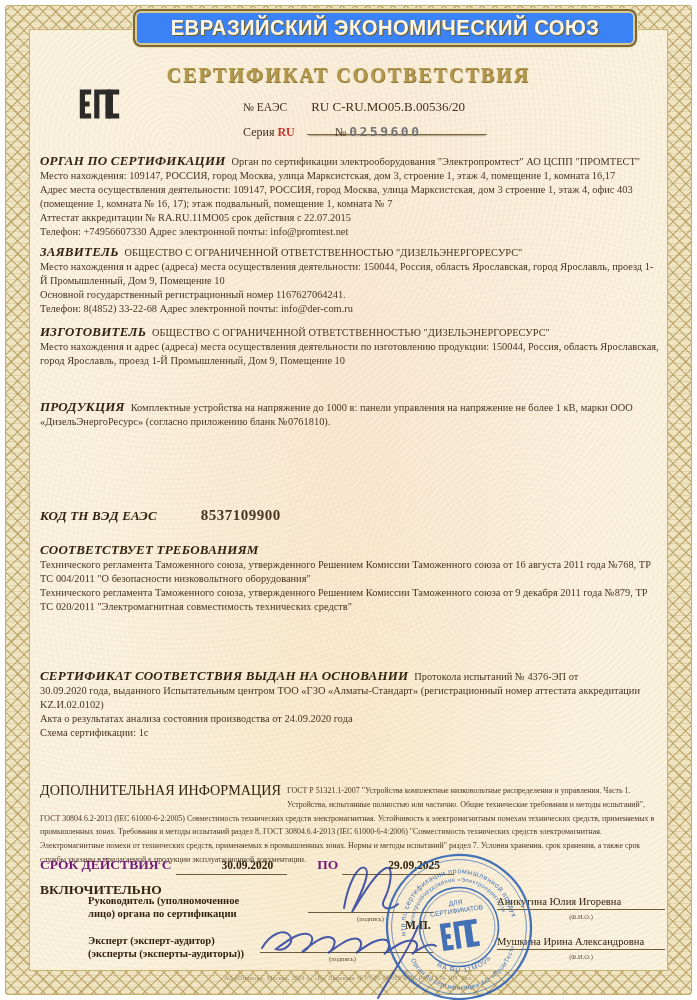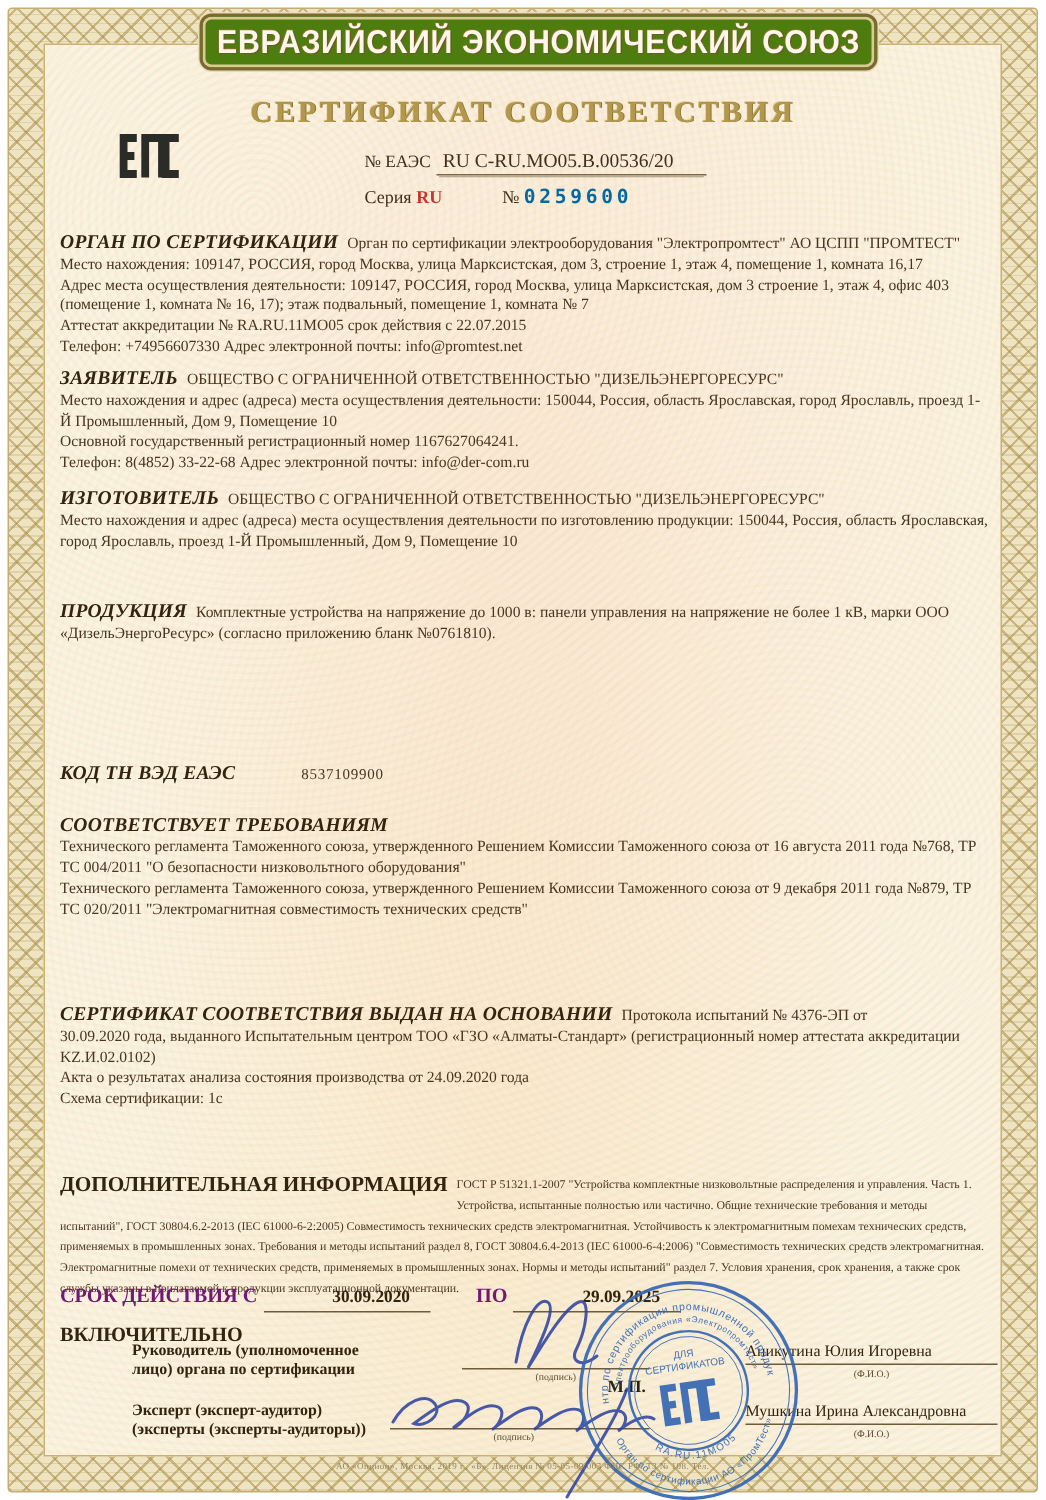--- a/index.html
+++ b/index.html
@@ -13,47 +13,47 @@
       repeating-linear-gradient(-45deg, rgba(170,143,74,.55) 0 1.5px, transparent 1.5px 9px),
       repeating-linear-gradient(0deg, rgba(170,143,74,.22) 0 1px, transparent 1px 6px);}
   .paper{position:absolute;inset:29px;border:1px solid #c9b176;
     background-color:#faf3e0;
     background-image:
       repeating-radial-gradient(circle at 22% 12%, rgba(217,150,125,.055) 0 2px, transparent 2px 5px),
       repeating-radial-gradient(circle at 78% 58%, rgba(228,188,115,.06) 0 2px, transparent 2px 5px),
       radial-gradient(ellipse at 52% 34%, rgba(248,210,190,.28), transparent 62%),
       radial-gradient(ellipse at 48% 80%, rgba(244,214,160,.25), transparent 55%);}
   
-  .band{position:absolute;left:133px;top:9px;width:452px;height:38px;box-sizing:border-box;
-    background:#4d7c0f;border:2px solid #7d6930;border-radius:8px;
+  .band{position:absolute;left:133px;top:9px;width:504px;height:38px;box-sizing:border-box;
+    background:#3b82f6;border:2px solid #7d6930;border-radius:8px;
     box-shadow:inset 0 0 0 2px #d9c992, 0 0 0 1px #e8ddb9;
     display:flex;align-items:center;justify-content:center;}
   .band span{font-family:"Liberation Sans",sans-serif;font-weight:bold;font-size:22px;color:#fcf7e8;
     letter-spacing:.5px;white-space:nowrap;transform:scaleX(.92);
     text-shadow:1px 1px 0 #6c5a26, -0.5px -0.5px 0 #8a7433;}
   
   .eac-black{position:absolute;left:76px;top:83px;}
   
   .doc-title{position:absolute;left:0;top:64px;width:100%;text-align:center;
     font-weight:bold;font-size:20px;letter-spacing:2px;color:#b2974c;
     text-shadow:.6px .6px 0 #8a7433,-0.4px -0.4px 0 #dcca94;}
   .numrow{position:absolute;left:243px;top:99px;font-size:11.5px;color:#3f2f1b;}
-  .numrow .val{display:inline-block;margin-left:4px;font-size:13px;min-width:172px;
-    border-bottom:1px solid #7a6845;box-shadow:0 3px 0 -1.8px rgba(122,104,69,.5);padding:0 4px 1px 4px;}
+  .numrow .val{display:inline-block;margin-left:20px;font-size:13px;min-width:172px;
+    border-bottom:1px solid #7a6845;box-shadow:0 3px 0 -1.8px rgba(122,104,69,.5);padding:0 4px 19px 4px;}
   .serrow{position:absolute;left:243px;top:124px;font-size:12px;color:#3f2f1b;}
   .serrow .red{color:#c2372e;font-weight:bold;}
   .serrow .digits{font-family:"DejaVu Sans Mono",monospace;font-weight:bold;font-size:13px;
-    color:#0369a1;letter-spacing:2.5px;}
+    color:#737373;letter-spacing:2.5px;}
   .serrow .gap{display:inline-block;width:34px;}
   
   .sec{position:absolute;left:40px;width:620px;font-size:10.4px;line-height:1.33;color:#47351f;}
   .sech{font-weight:bold;font-size:13px;color:#33240f;letter-spacing:.2px;padding-right:6px;font-style:italic;}
   .prewrap{white-space:pre-line;}
-  .codeval{font-weight:normal;font-size:10px;margin-left:38px;letter-spacing:.5px;margin-top:24px;}
-  .addl-h{float:left;font-weight:bold;font-size:14.2px;color:#33240f;margin-right:6px;line-height:1.05;}
+  .codeval{font-weight:bold;font-size:15px;margin-left:38px;letter-spacing:.5px;margin-top:24px;}
+  .addl-h{float:left;font-weight:normal;font-size:14.2px;color:#33240f;margin-right:6px;line-height:1.05;}
   .addl-b{font-size:7.9px;line-height:1.42;text-align:justify;color:#4a3722;}
   
   .valid{position:absolute;left:40px;top:855px;width:620px;}
   .valid .h{font-weight:bold;font-size:13.5px;color:#701a75;}
   .valid .date{font-weight:bold;font-size:11.5px;color:#33240f;margin-left:32px;}
   .dline{display:inline-block;border-bottom:1px solid #6d5c3b;padding:0 14px 1px 14px;}
   .incl{margin-top:7px;font-weight:bold;font-size:13.5px;color:#33240f;}
   
   .role{position:absolute;left:88px;width:215px;font-weight:bold;font-size:10.6px;line-height:1.25;
     color:#33240f;white-space:pre-line;}

